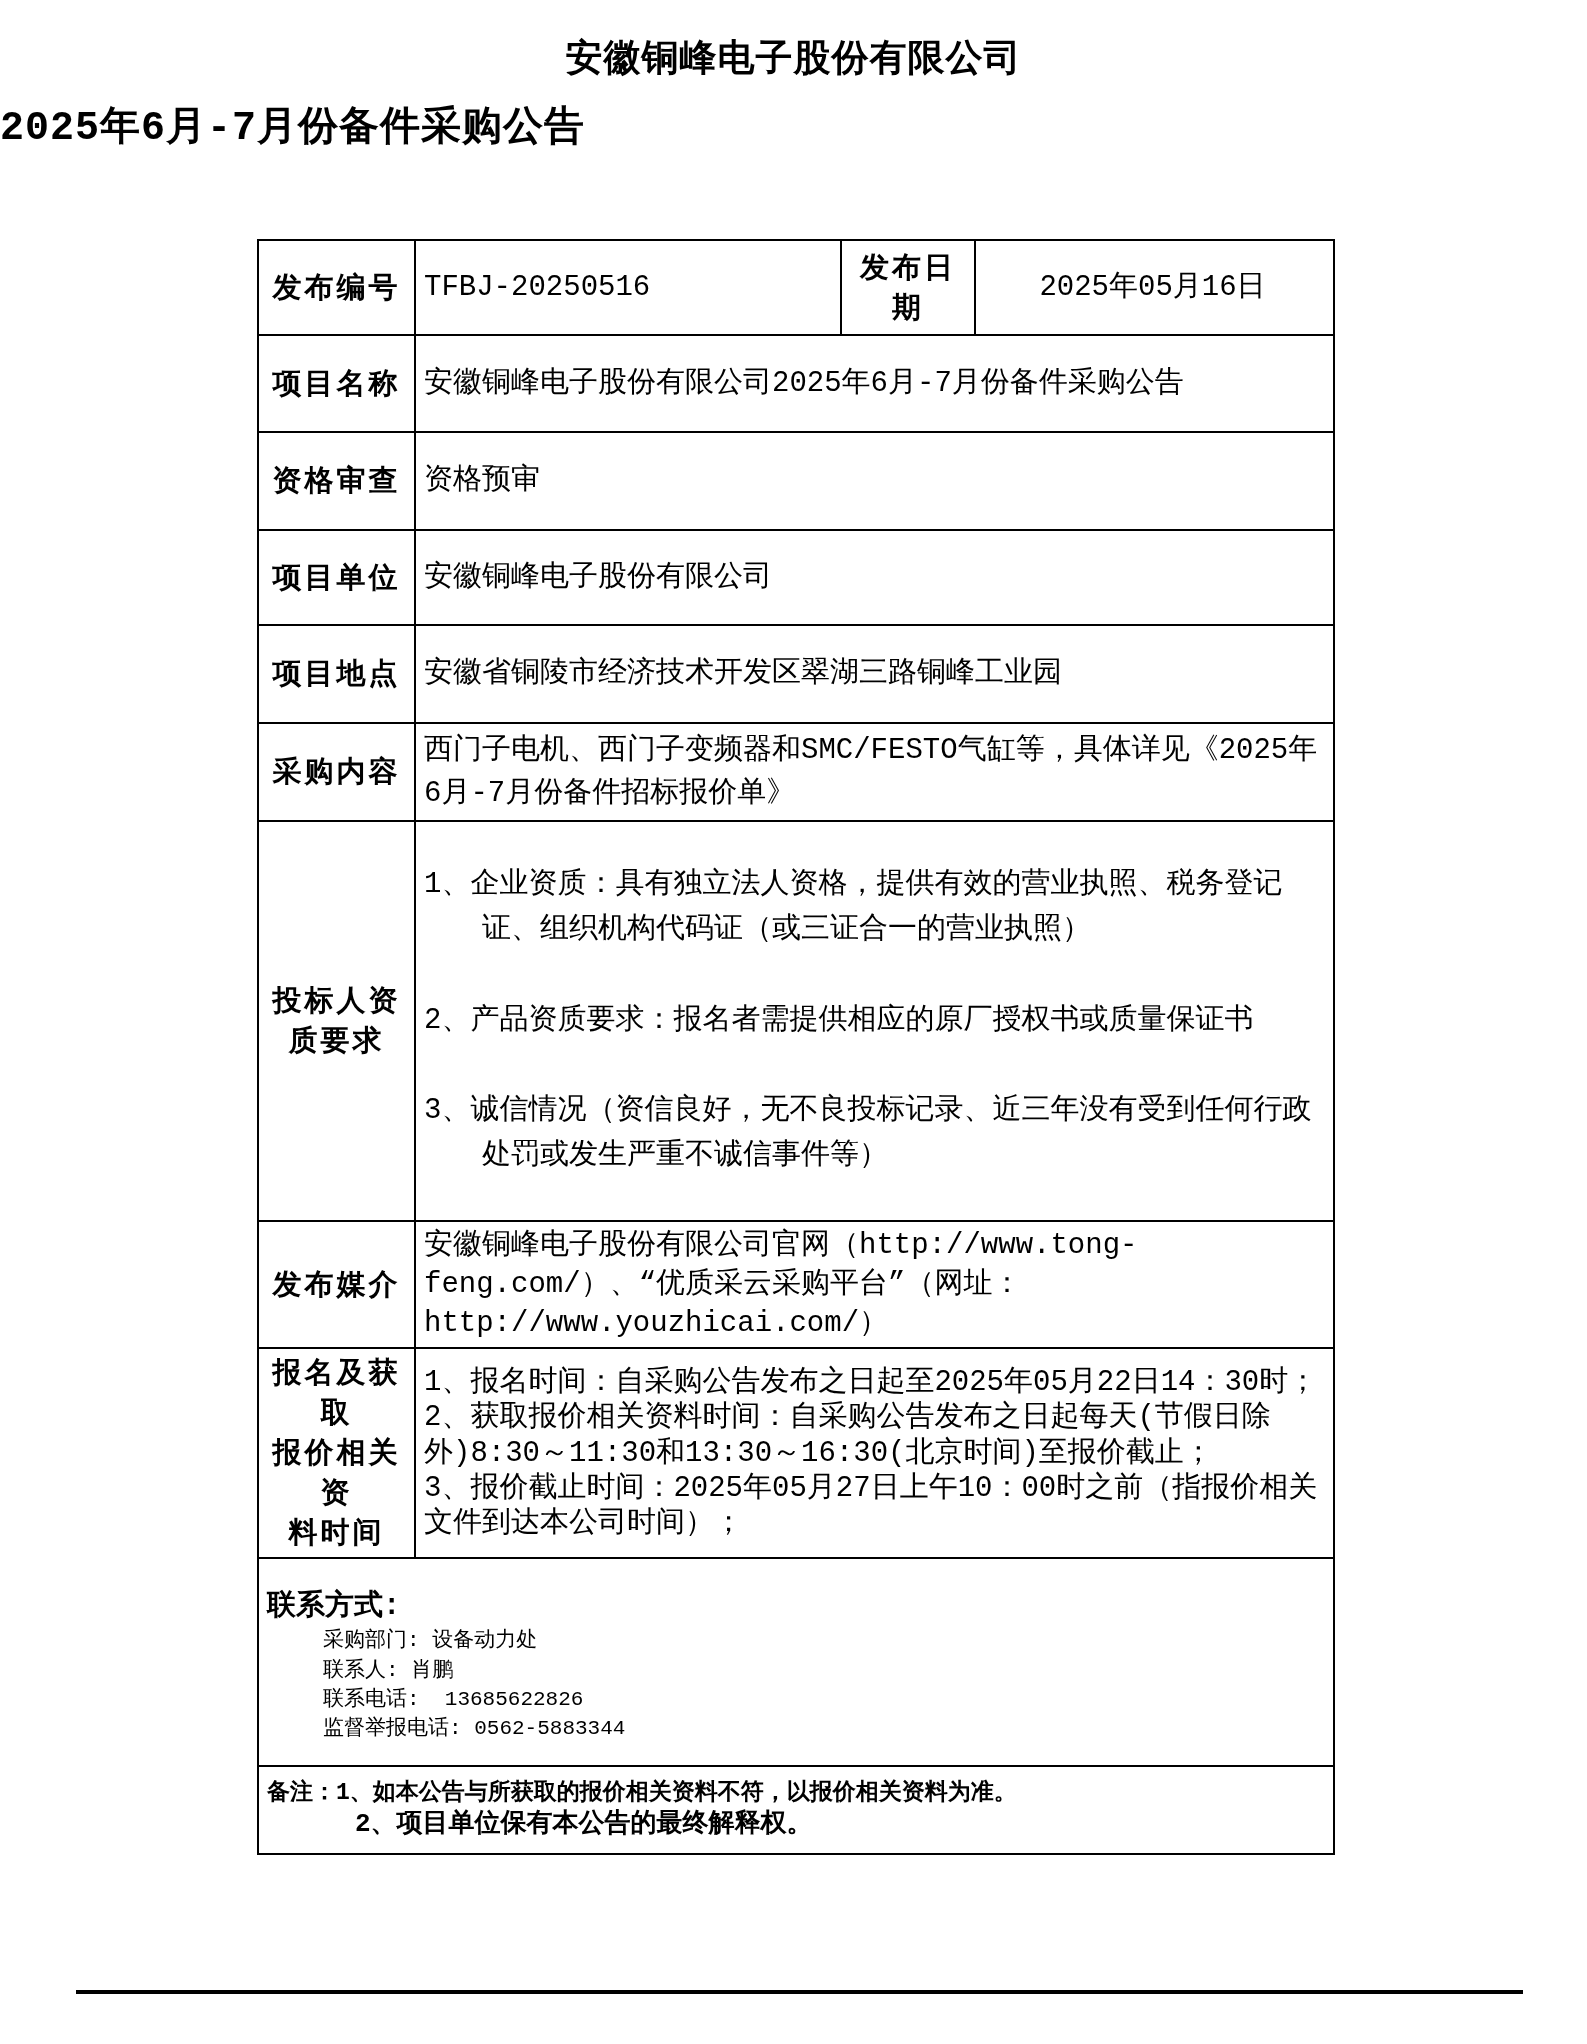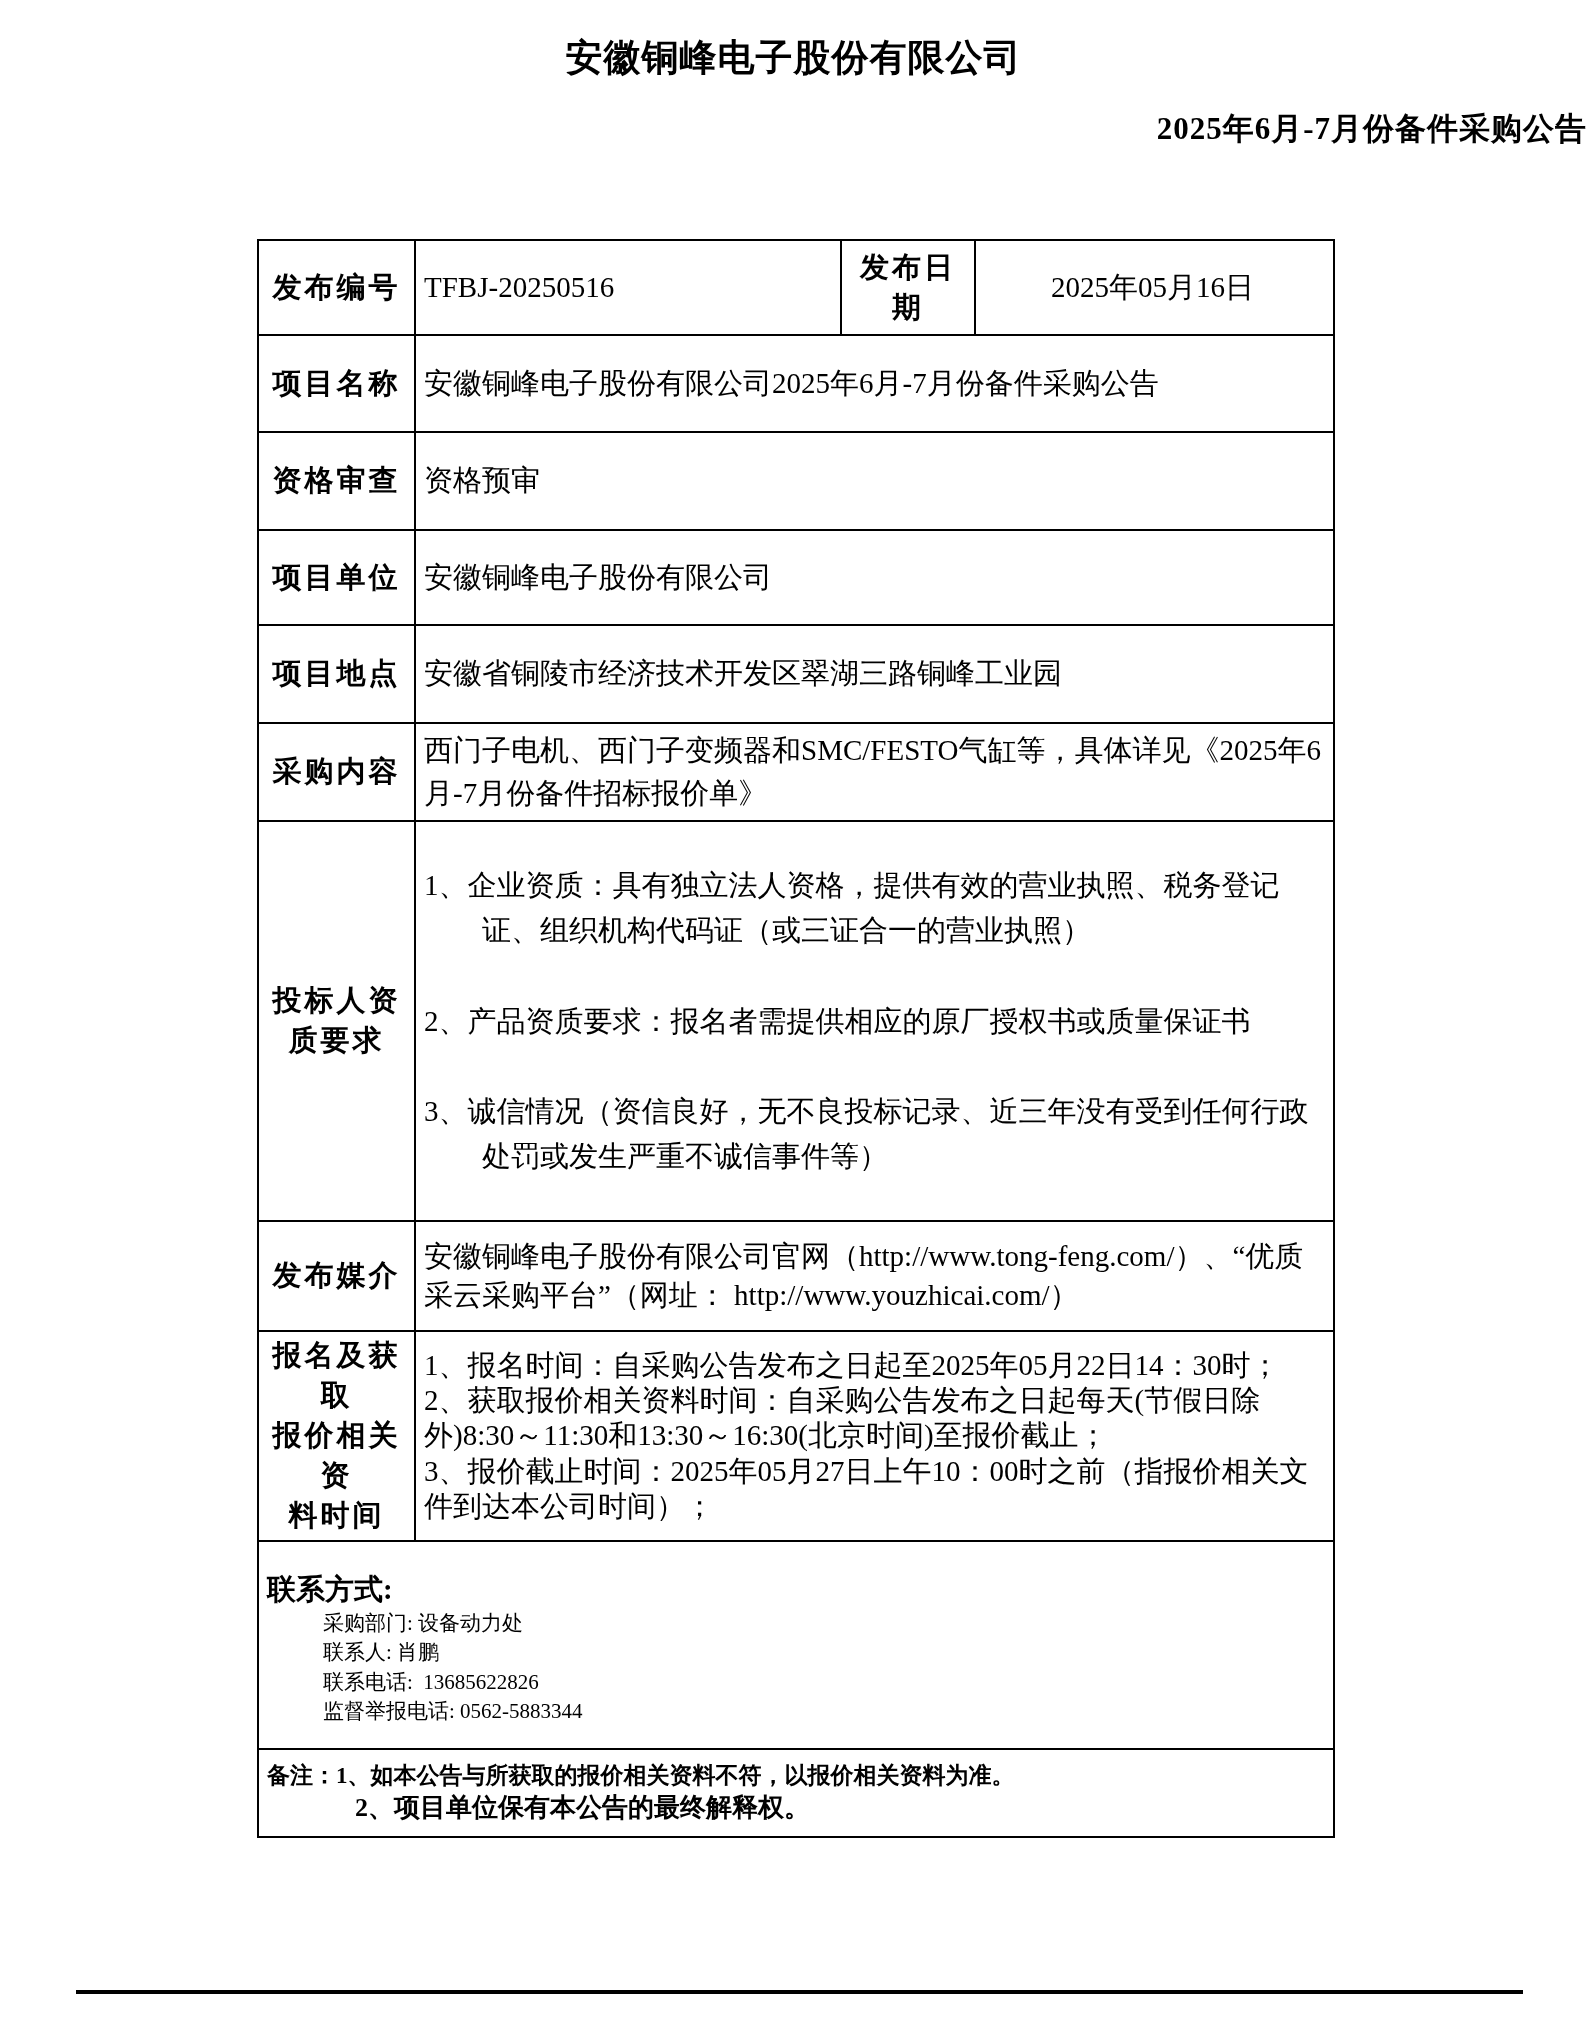--- a/index.html
+++ b/index.html
@@ -1,34 +1,34 @@
 <!DOCTYPE html>
 <html><head>
 <meta charset="utf-8">
 <style>
   html,body { margin:0; padding:0; background:#fff; }
   .page {
     position:relative;
     width:1587px; height:2044px;
     background:#ffffff;
     color:#000;
-    font-family:Liberation Serif, serif;
+    font-family:Liberation Mono, monospace;
     overflow:hidden;
   }
   .doc-title {
     text-align:center;
     padding-top:33px;
     font-size:37px;
     font-weight:bold;
     letter-spacing:1px;
   }
   .doc-subtitle {
-    text-align:right;
-    margin-top:25px;
-    font-size:31px;
+    text-align:left;
+    margin-top:15px;
+    font-size:40px;
     font-weight:bold;
     letter-spacing:1px;
   }
   table.announcement {
     position:absolute;
     left:257px; top:239px;
     width:1076px;
     border-collapse:collapse;
     table-layout:fixed;
   }

